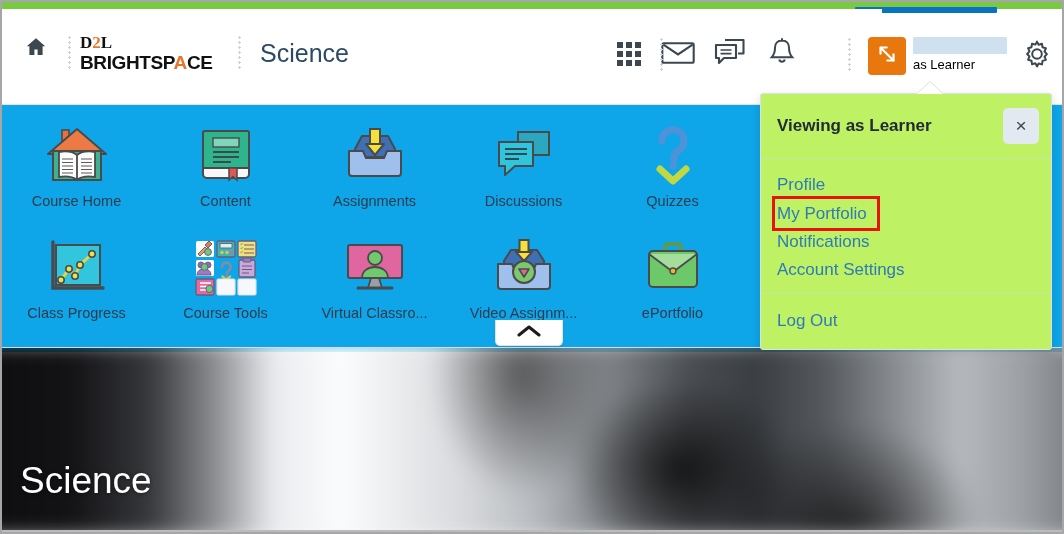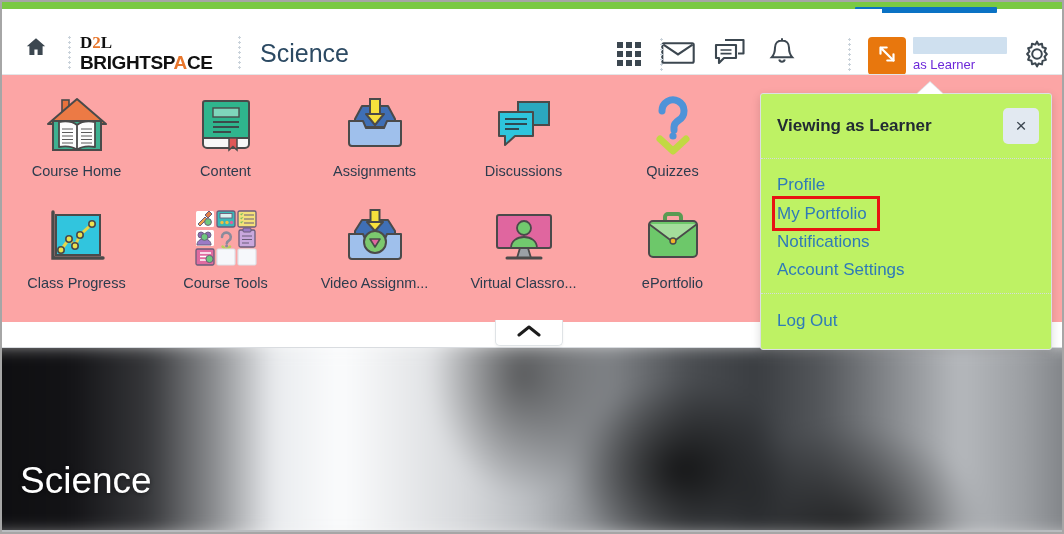--- a/index.html
+++ b/index.html
@@ -82,29 +82,29 @@
   .role-switch {
     position: absolute; left: 858px; top: 28px;
     width: 38px; height: 38px; background: #e8770d; border-radius: 4px;
     display: flex; align-items: center; justify-content: center;
   }
   .user-block { position: absolute; left: 903px; top: 28px; }
   .redacted-name {
     width: 94px; height: 17px; background: #cfe0ef; border-radius: 1px;
   }
   .as-learner {
-    margin-top: 3px; font-size: 13px; color: #6d28d9;
+    margin-top: 3px; font-size: 13px; color: #000000;
   }
   .gear-btn { position: absolute; left: 1008px; top: 28px; width: 38px; height: 38px;
     display:flex; align-items:center; justify-content:center; }
 
   
   .nav-panel {
-    position: absolute; left: 0; top: 72px; width: 1060px; height: 248px;
-    background: #fca5a5;
+    position: absolute; left: 0; top: 102px; width: 1060px; height: 248px;
+    background: #0ea5e9;
     border-top: 1px solid #e3e6e8;
   }
   .tiles {
     position: absolute; left: 0; top: 12px; width: 760px;
   }
   .tile-row { display: flex; }
   .tile {
     width: 149px; height: 112px;
     display: flex; flex-direction: column; align-items: center; justify-content: flex-start;
     padding-top: 6px;
@@ -451,47 +451,47 @@
               </g>
               <rect x="24" y="41" width="18" height="16" rx="1.5" fill="#f6f8fb" stroke="#dde2e8" stroke-width="1.2"></rect>
               <rect x="45" y="41" width="18" height="16" rx="1.5" fill="#f6f8fb" stroke="#dde2e8" stroke-width="1.2"></rect>
             </svg>
           </div>
           <div class="lbl">Course Tools</div>
         </div>
 
         <div class="tile">
           <div class="art">
+            <svg width="66" height="56" viewBox="0 0 66 56">
+              <rect x="6" y="5" width="54" height="33" rx="2" fill="#e0669f" stroke="#4a4a4a" stroke-width="2"></rect>
+              <circle cx="33" cy="18" r="7" fill="#71c96e" stroke="#4a4a4a" stroke-width="1.8"></circle>
+              <path d="M20 38c0-7 6-11 13-11s13 4 13 11z" fill="#71c96e" stroke="#4a4a4a" stroke-width="1.8"></path>
+              <path d="M26 48h14l-3-10h-8z" fill="#9aa0a6" stroke="#4a4a4a" stroke-width="1.8"></path>
+              <path d="M16 48h34" stroke="#4a4a4a" stroke-width="3" stroke-linecap="round"></path>
+            </svg>
+          </div>
+          <div class="lbl">Virtual Classro...</div>
+        </div>
+
+        <div class="tile">
+          <div class="art">
             <svg width="66" height="58" viewBox="0 0 66 58">
               <path d="M13 22 20 11h26l7 11v8H13z" fill="#3f6fb5" stroke="#4a4a4a" stroke-width="2" stroke-linejoin="round"></path>
               <path d="M7 25h14l3 7h18l3-7h14v22a3 3 0 0 1-3 3H10a3 3 0 0 1-3-3z" fill="#9fc0ec" stroke="#4a4a4a" stroke-width="2" stroke-linejoin="round"></path>
               <path d="M33 2v12M33 22l-8-9h16z" fill="#f7e03c" stroke="#4a4a4a" stroke-width="2" stroke-linejoin="round"></path>
               <rect x="28.5" y="1" width="9" height="12" fill="#f7e03c" stroke="#4a4a4a" stroke-width="2"></rect>
               <circle cx="33" cy="33" r="11" fill="#7cc86e" stroke="#4a4a4a" stroke-width="2"></circle>
               <path d="M28 30h10l-5 8z" fill="#e0669f" stroke="#4a4a4a" stroke-width="1.6" stroke-linejoin="round"></path>
             </svg>
           </div>
           <div class="lbl">Video Assignm...</div>
         </div>
 
         <div class="tile">
           <div class="art">
-            <svg width="66" height="56" viewBox="0 0 66 56">
-              <rect x="6" y="5" width="54" height="33" rx="2" fill="#e0669f" stroke="#4a4a4a" stroke-width="2"></rect>
-              <circle cx="33" cy="18" r="7" fill="#71c96e" stroke="#4a4a4a" stroke-width="1.8"></circle>
-              <path d="M20 38c0-7 6-11 13-11s13 4 13 11z" fill="#71c96e" stroke="#4a4a4a" stroke-width="1.8"></path>
-              <path d="M26 48h14l-3-10h-8z" fill="#9aa0a6" stroke="#4a4a4a" stroke-width="1.8"></path>
-              <path d="M16 48h34" stroke="#4a4a4a" stroke-width="3" stroke-linecap="round"></path>
-            </svg>
-          </div>
-          <div class="lbl">Virtual Classro...</div>
-        </div>
-
-        <div class="tile">
-          <div class="art">
             <svg width="62" height="56" viewBox="0 0 62 56">
               <path d="M23 12V7a3 3 0 0 1 3-3h10a3 3 0 0 1 3 3v5" fill="none" stroke="#5a9a52" stroke-width="4"></path>
               <rect x="7" y="11" width="48" height="36" rx="4" fill="#6dc86a" stroke="#4a4a4a" stroke-width="2"></rect>
               <path d="M7 14l24 18 24-18" fill="#a4dd9c" stroke="#4a4a4a" stroke-width="1.8" stroke-linejoin="round"></path>
               <circle cx="31" cy="31" r="3" fill="#f0b429" stroke="#4a4a4a" stroke-width="1.4"></circle>
             </svg>
           </div>
           <div class="lbl">ePortfolio</div>
         </div>
       </div>

